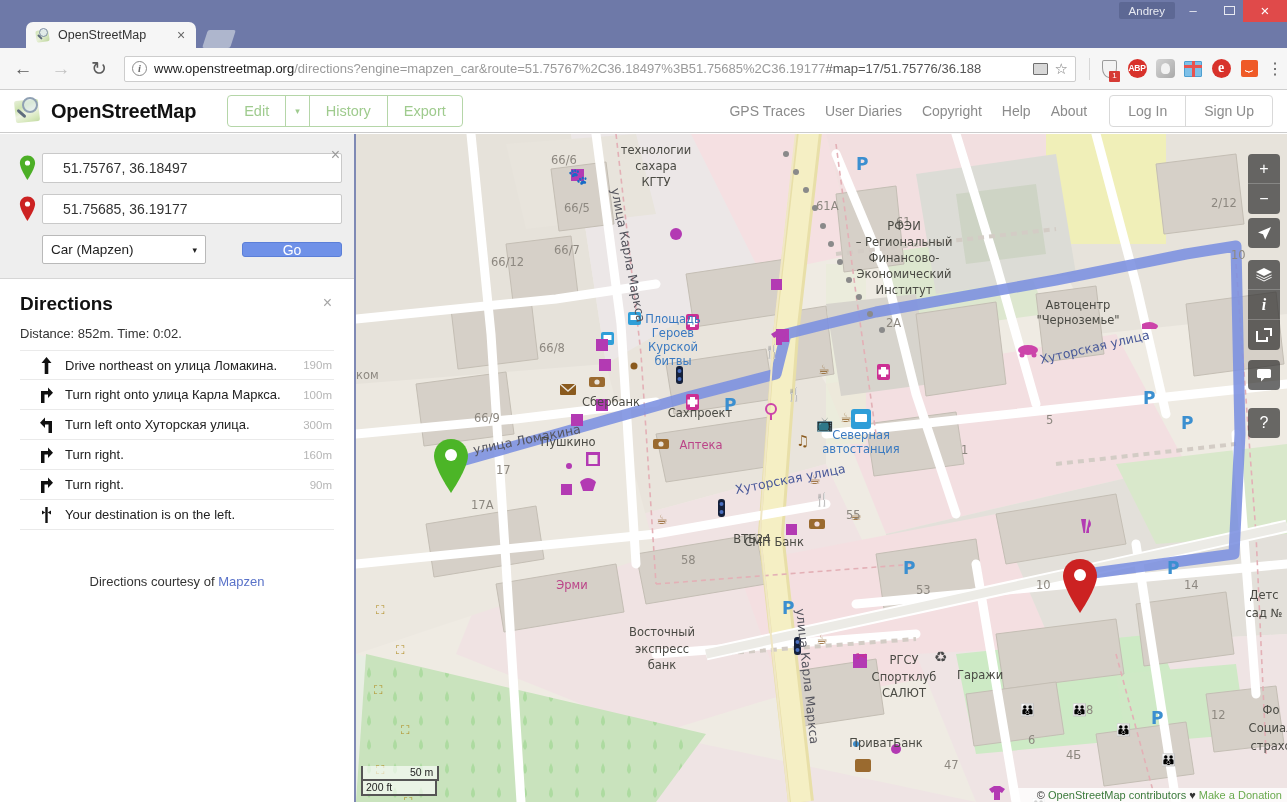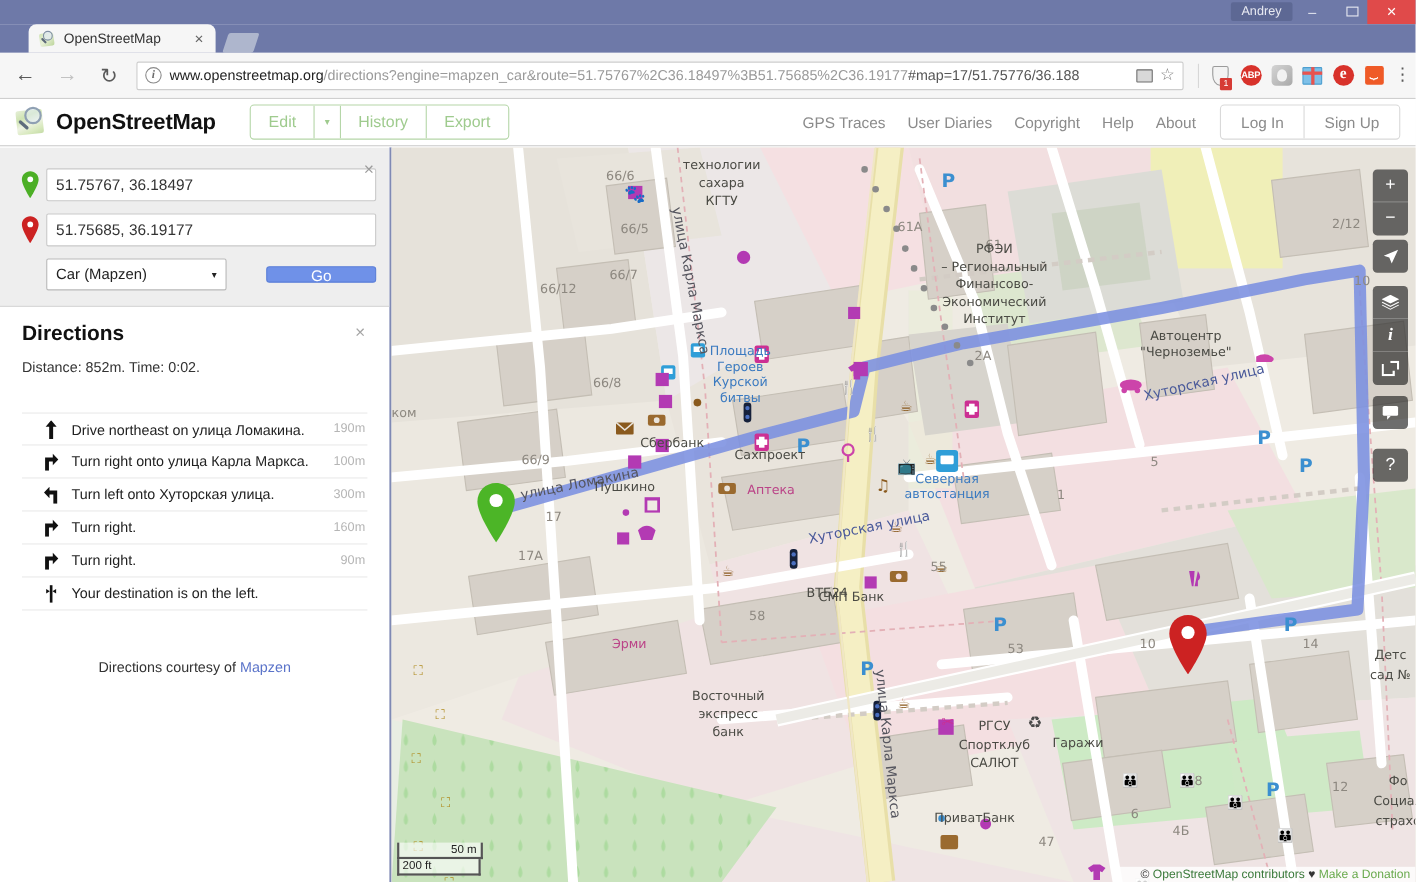--- a/index.html
+++ b/index.html
@@ -238,21 +238,21 @@
   .panel-close {
     position: absolute; right: 14px; top: 14px;
     color: #9b9b9b; font-size: 16px; line-height: 14px;
   }
   .route-row { display: flex; align-items: center; margin-top: 11px; }
   .pin { width: 30px; flex: none; display: flex; justify-content: center; }
   .pin svg { display: block; }
   .route-input {
     flex: 1; height: 30px; background: #fff;
     border: 1px solid #c9c9c9; border-radius: 2px;
-    font-size: 14px; color: #333; padding: 0 8px;
+    font-size: 14px; color: #333; padding: 0 20px;
     line-height: 28px; white-space: nowrap; overflow: hidden;
   }
   .ctl-row { display: flex; align-items: center; margin-top: 11px; }
   .engine-select {
     width: 164px; height: 29px; margin-left: 30px;
     background: #fff; border: 1px solid #b9b9b9; border-radius: 2px;
     font-size: 13.5px; color: #222; padding: 0 8px;
     display: flex; align-items: center; justify-content: space-between;
   }
   .engine-select .caret { font-size: 9px; color: #222; }
@@ -263,21 +263,21 @@
     display: flex; align-items: center; justify-content: center;
   }
 
   .directions-panel { padding: 14px 20px 0 20px; position: relative; }
   .dir-title { font-size: 19px; font-weight: bold; color: #111; }
   .dir-close {
     position: absolute; right: 22px; top: 17px;
     color: #a5a5a5; font-size: 16px; line-height: 14px;
   }
   .dir-sub { font-size: 13px; color: #333; margin-top: 11px; }
-  .steps { margin-top: 34px; }
+  .steps { margin-top: 9px; }
   .step {
     display: flex; align-items: center; height: 30px;
     border-bottom: 1px solid #eaeaea; padding-left: 11px;
   }
   .step:first-child { border-top: 1px solid #eaeaea; }
   .step-icon {
     width: 30px; flex: none; display: flex;
     align-items: center; justify-content: center;
   }
   .step-text { flex: 1; font-size: 13px; color: #222; padding-left: 4px; }

